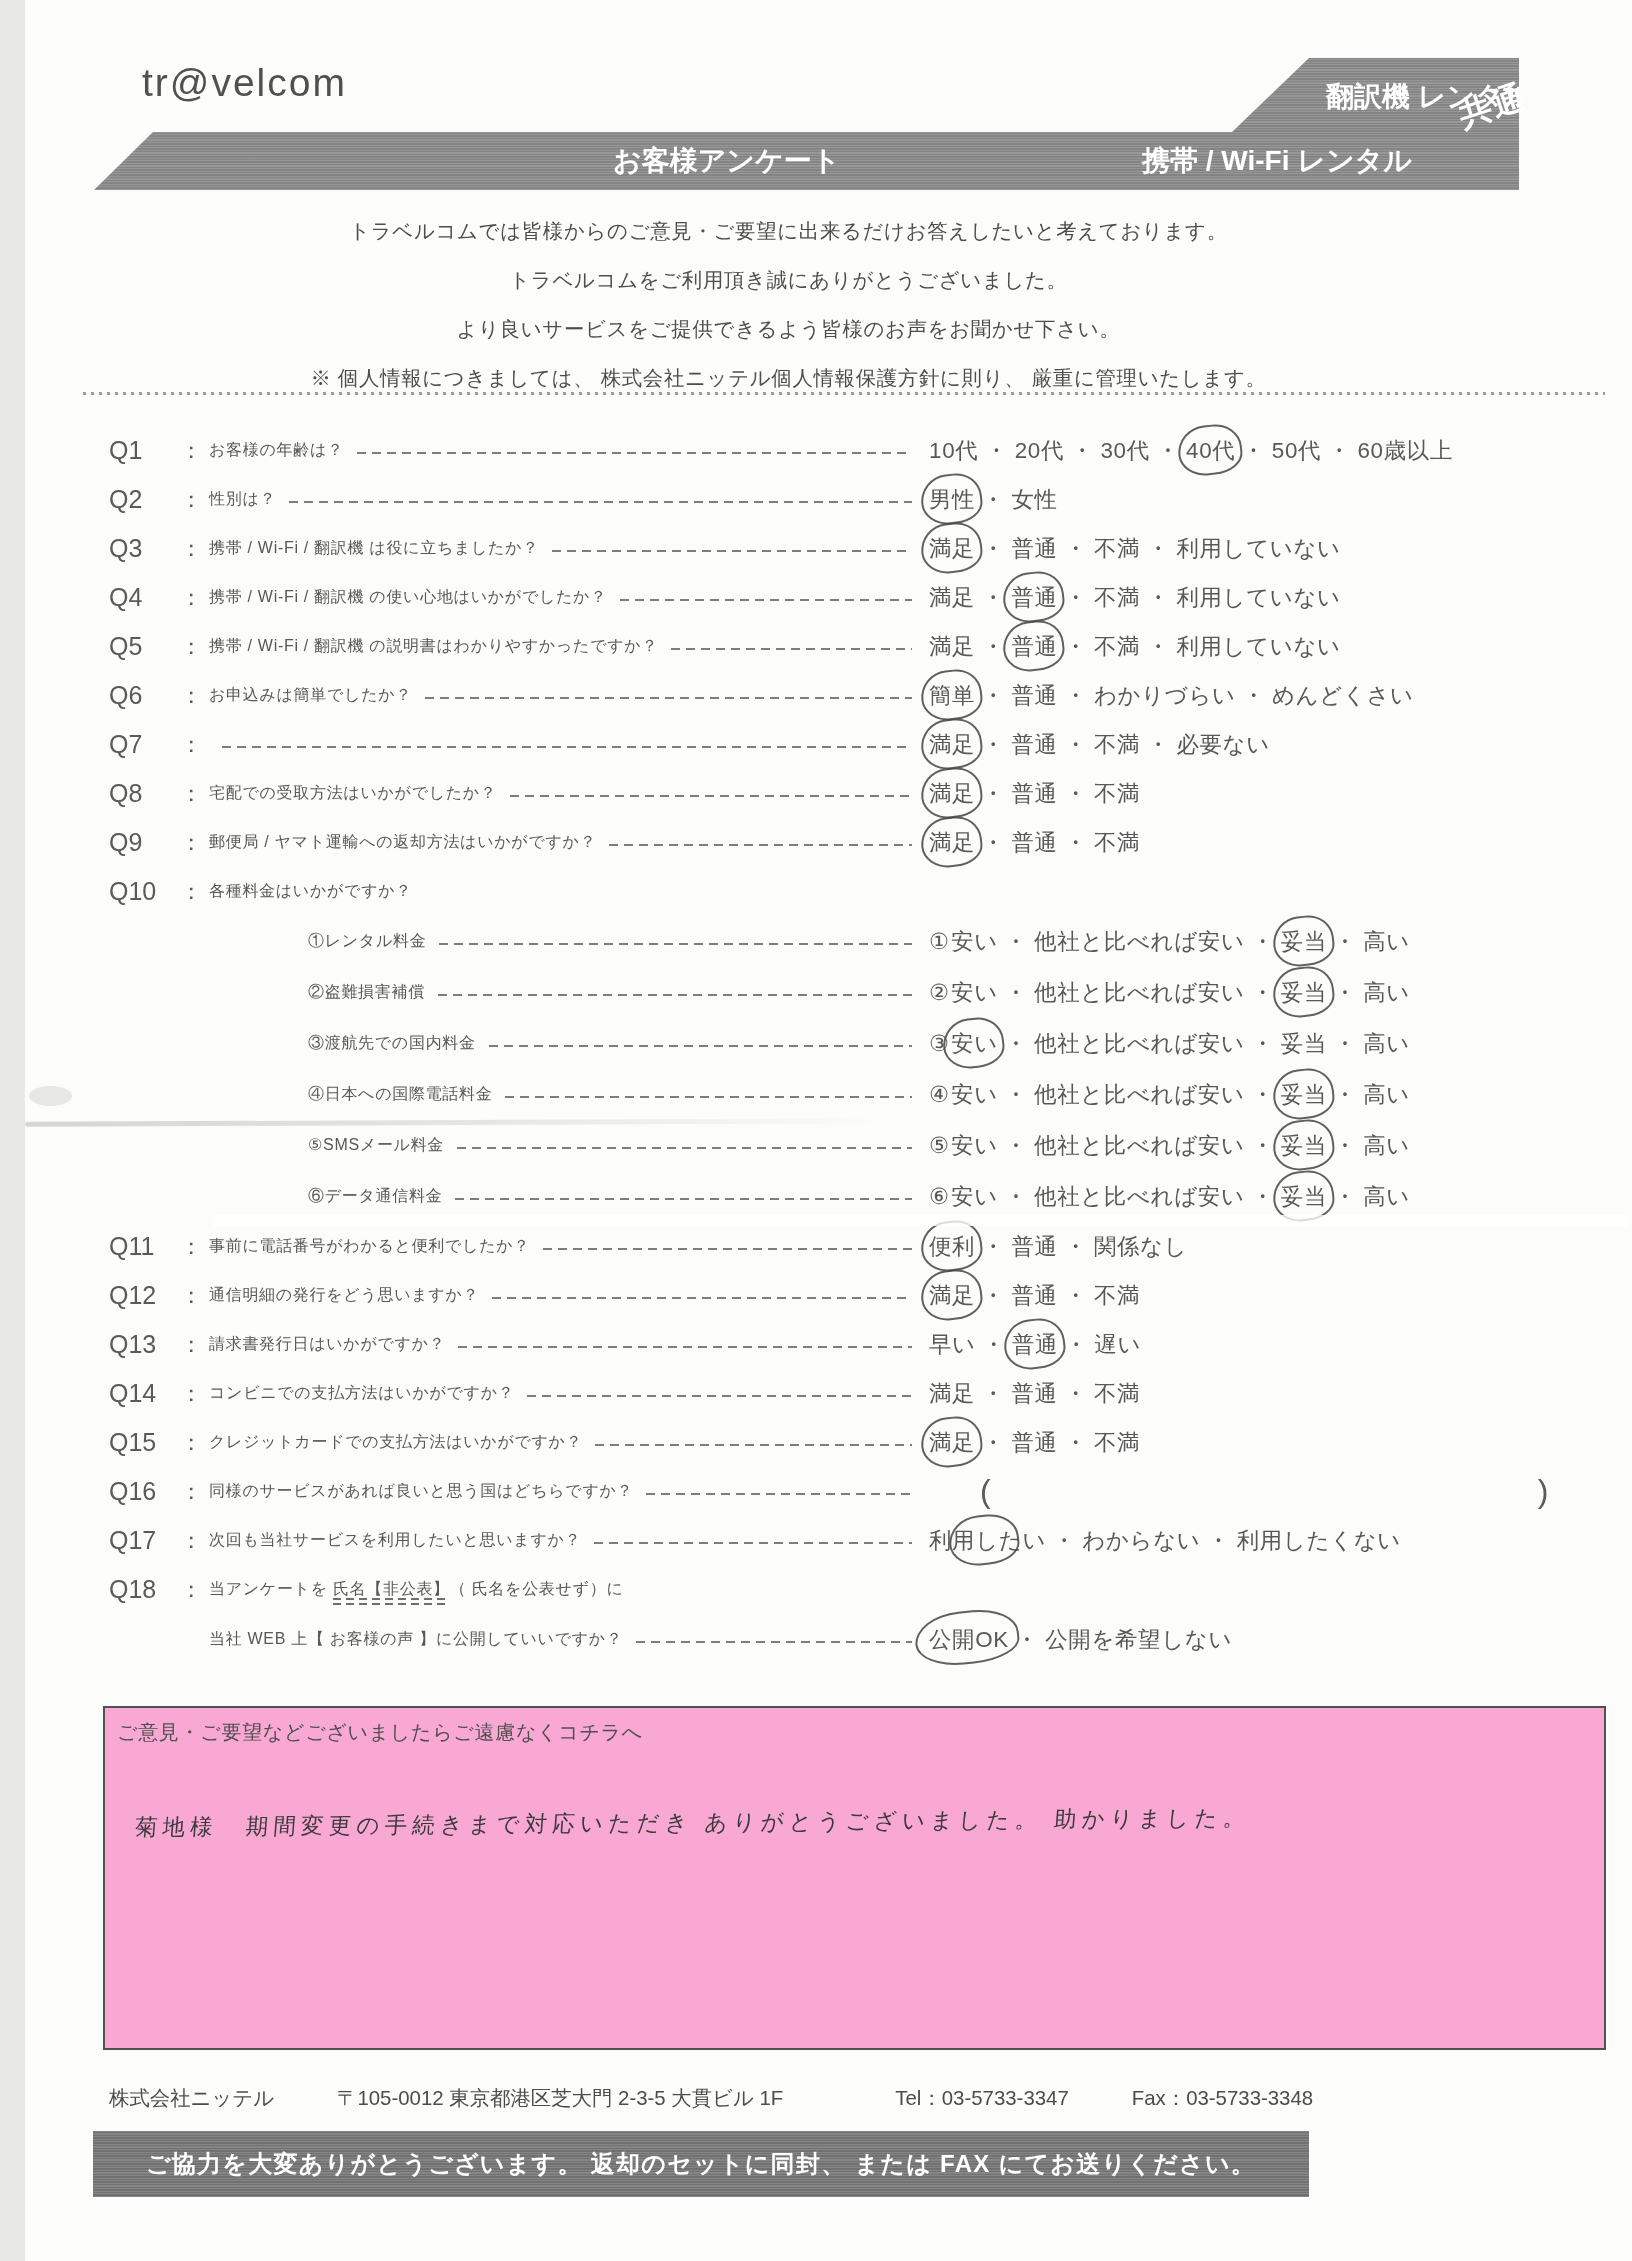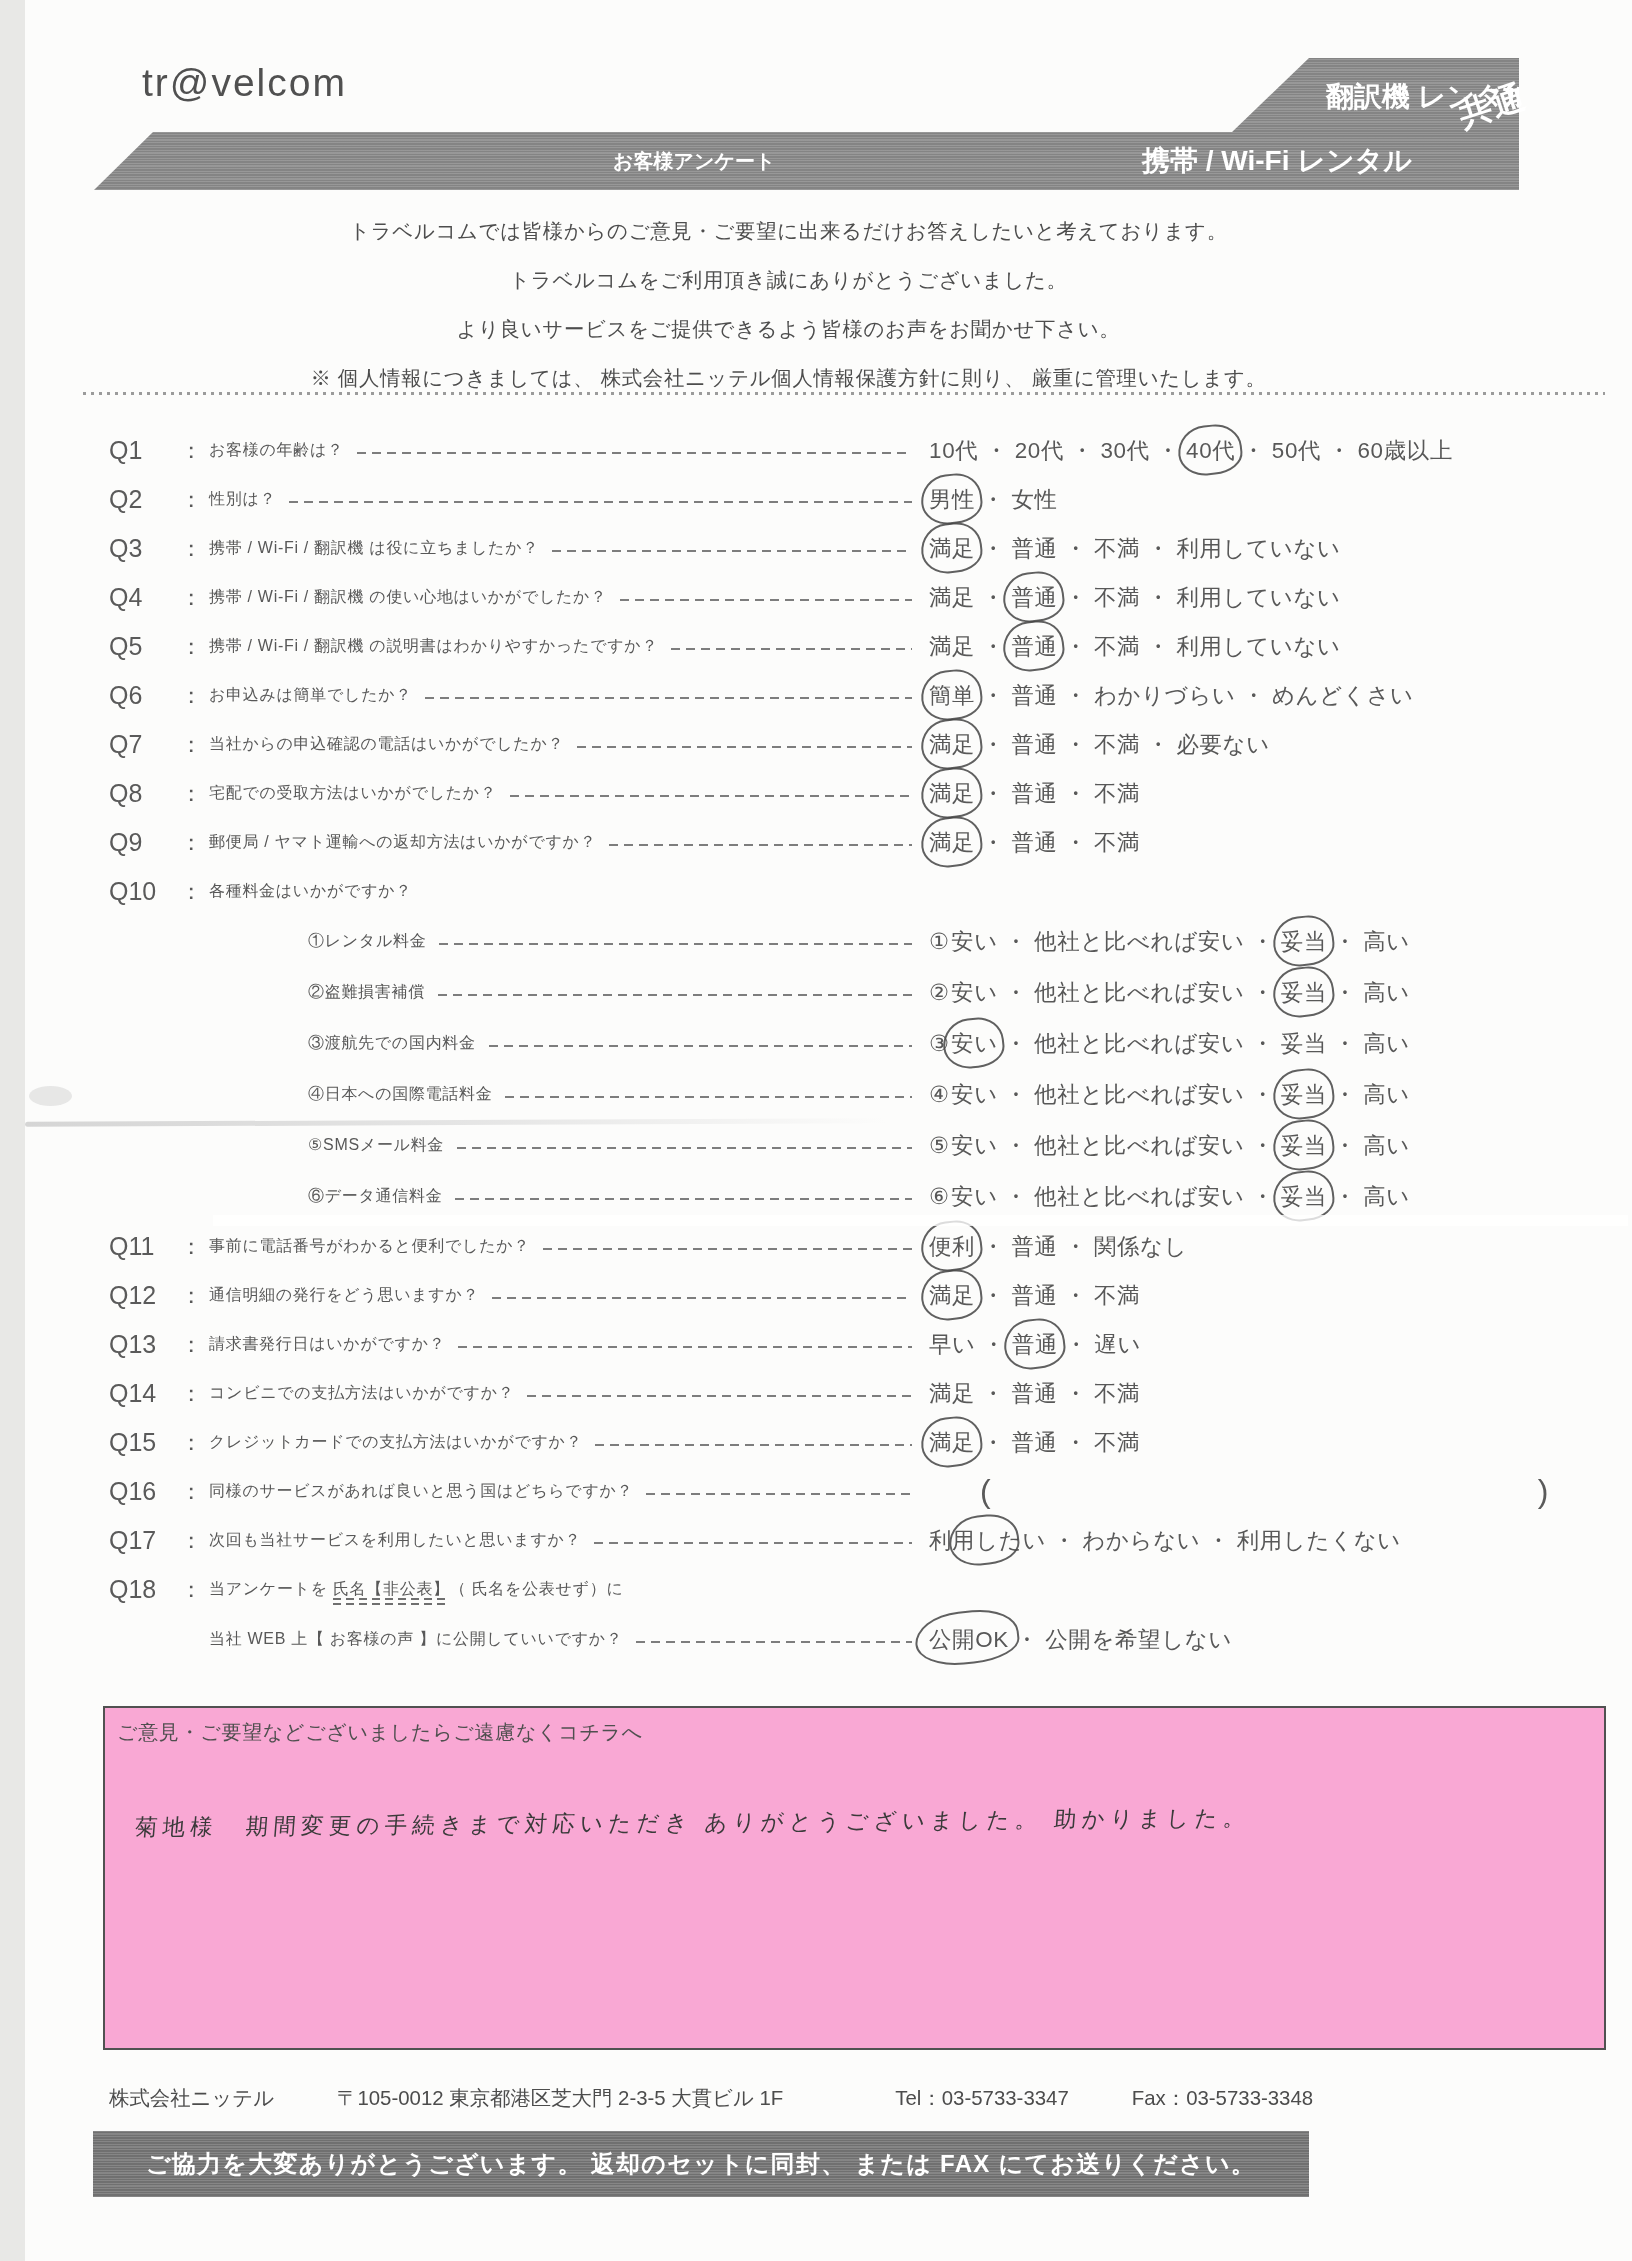--- a/index.html
+++ b/index.html
@@ -9,21 +9,21 @@
   
   .logo{position:absolute;left:117px;top:61px;font-size:39px;letter-spacing:2px;color:#505050;}
   .tag-box{position:absolute;left:1206px;top:58px;width:288px;height:75px;background:#8c8c8c;
            clip-path:polygon(78px 0,100% 0,100% 100%,0 100%);
            background-image:repeating-linear-gradient(0deg,rgba(255,255,255,.10) 0 1.3px,rgba(0,0,0,.06) 1.3px 2.6px);}
   .tag-top{position:absolute;left:95px;top:20px;font-size:28px;font-weight:bold;color:#fff;white-space:nowrap;}
   .band{position:absolute;left:69px;top:132px;width:1425px;height:58px;background:#8c8c8c;
         clip-path:polygon(59px 0,100% 0,100% 100%,0 100%);
         background-image:repeating-linear-gradient(0deg,rgba(255,255,255,.10) 0 1.3px,rgba(0,0,0,.06) 1.3px 2.6px);}
   .band-title{position:absolute;left:519px;top:50%;transform:translateY(-50%);
-              font-size:20px;font-weight:bold;color:#fff;white-space:nowrap;}
+              font-size:28px;font-weight:bold;color:#fff;white-space:nowrap;}
   .tag-bottom{position:absolute;left:1117px;top:142px;font-size:28px;font-weight:bold;color:#fff;white-space:nowrap;}
   .tag-side{position:absolute;left:1433px;top:84px;font-size:33px;font-weight:bold;color:#fff;
             transform:rotate(-18deg);letter-spacing:1.3px;}
 
   
   .intro{position:absolute;left:0;top:217px;width:1527px;text-align:center;color:#4d4d4d;}
   .intro p{margin:0 0 21px 0;font-size:20.4px;letter-spacing:0.7px;}
 
   .divider{position:absolute;left:58px;top:392px;width:1522px;height:2.6px;
            background:repeating-linear-gradient(90deg,#9b9b9b 0 3.3px,transparent 3.3px 8px);}
@@ -199,21 +199,20 @@
           <span class="opt">普通</span>
           <span class="sep">・</span>
           <span class="opt">わかりづらい</span>
           <span class="sep">・</span>
           <span class="opt">めんどくさい</span>
         </span>
       </div>
       <div class="qrow">
         <span class="qno">Q7</span>
   <span class="qcolon">：</span>
-        <span class="qtext">当社からの申込確認の電話はいかがでしたか？</span>
         <span class="leader"></span>
         <span class="answers">
           <span class="opt circled">満足</span>
           <span class="sep">・</span>
           <span class="opt">普通</span>
           <span class="sep">・</span>
           <span class="opt">不満</span>
           <span class="sep">・</span>
           <span class="opt">必要ない</span>
         </span>

